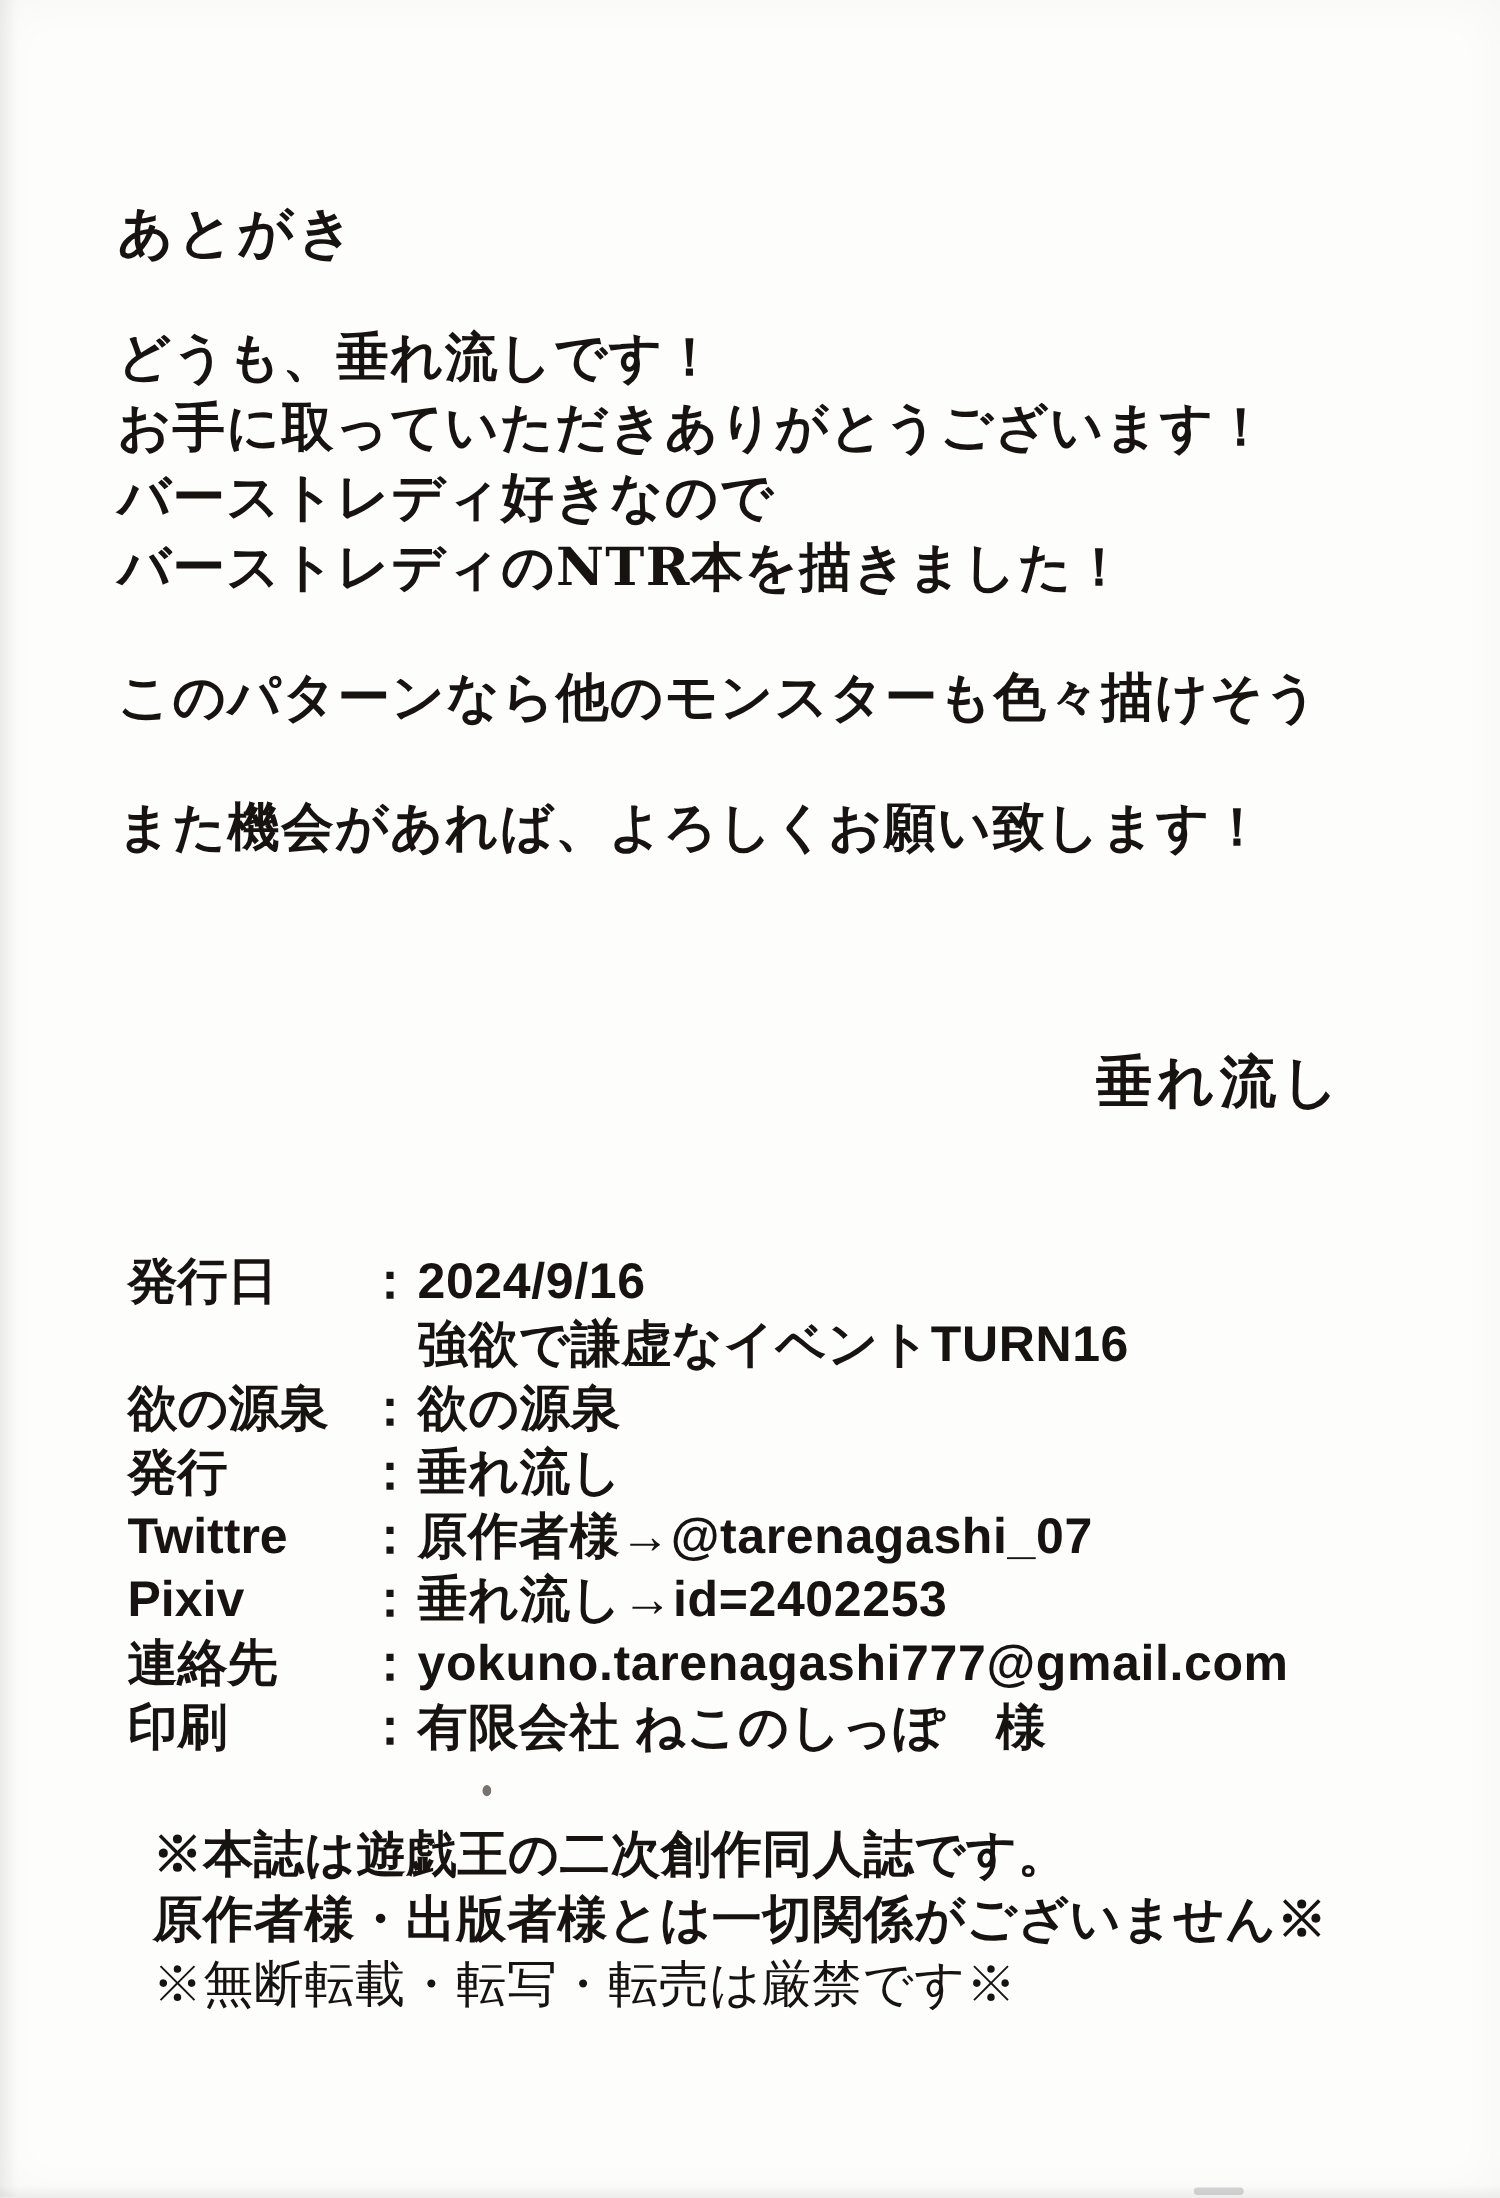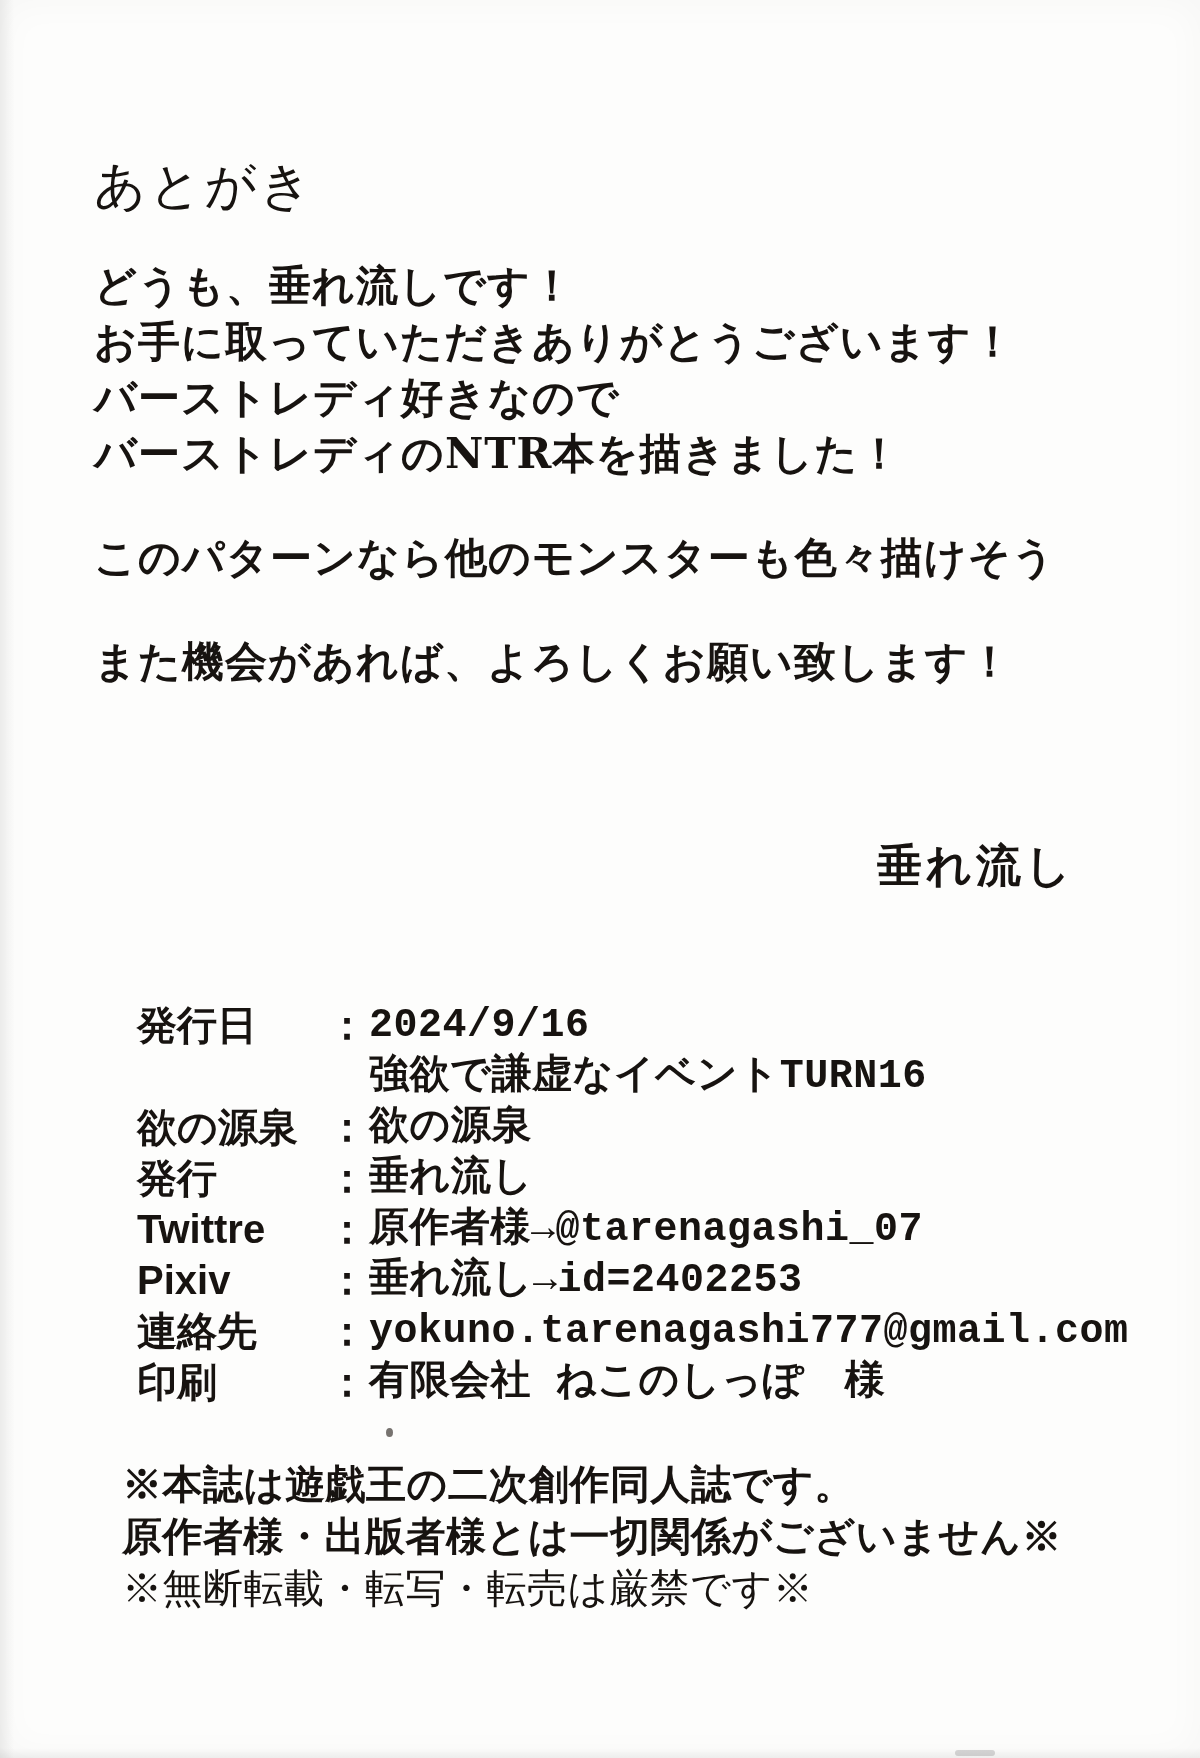--- a/index.html
+++ b/index.html
@@ -20,24 +20,24 @@
     pointer-events:none;
   }
   .page::after {
     content:"";
     position:absolute; left:0; right:0; bottom:0; height:10px;
     background:linear-gradient(0deg, rgba(0,0,0,0.05), rgba(0,0,0,0));
     pointer-events:none;
   }
 
   .title {
-    position:absolute; left:94px; top:118px;
+    position:absolute; left:94px; top:128px;
     font-family:"DejaVu Serif", serif;
-    font-weight:400;
-    font-size:51px;
+    font-weight:700;
+    font-size:44px;
     letter-spacing:3px;
   }
 
   .body-block {
     position:absolute; left:94px; top:258px;
     font-family:"DejaVu Serif", serif;
     font-size:42px;
     line-height:56px;
     letter-spacing:1px;
     font-weight:700;
@@ -51,36 +51,35 @@
     font-family:"DejaVu Serif", serif;
     font-size:45px;
     font-weight:600;
     letter-spacing:4px;
   }
 
   .colophon {
     position:absolute; left:102px; top:1000px;
     font-size:40px;
     line-height:51px;
-    margin-left:35px;
   }
   .row { display:flex; white-space:nowrap; }
   .row .label {
     display:inline-block; width:190px; flex:0 0 190px;
     font-family:"Liberation Sans", sans-serif;
     font-weight:600;
   }
   .row .colon {
     display:inline-block; width:42px; flex:0 0 42px;
     font-family:"Liberation Sans", sans-serif;
     font-weight:600;
   }
   .row .value {
     
-    font-family:Liberation Mono, monospace;
+    font-family:Liberation Sans, sans-serif;
     font-weight:600;
     letter-spacing:0.5px;
   }
   .row.continuation { padding-left:232px; }
 
   .disclaimer {
     position:absolute; left:94px; top:1458px;
     font-size:40px;
     line-height:52px;
     letter-spacing:0.5px;

